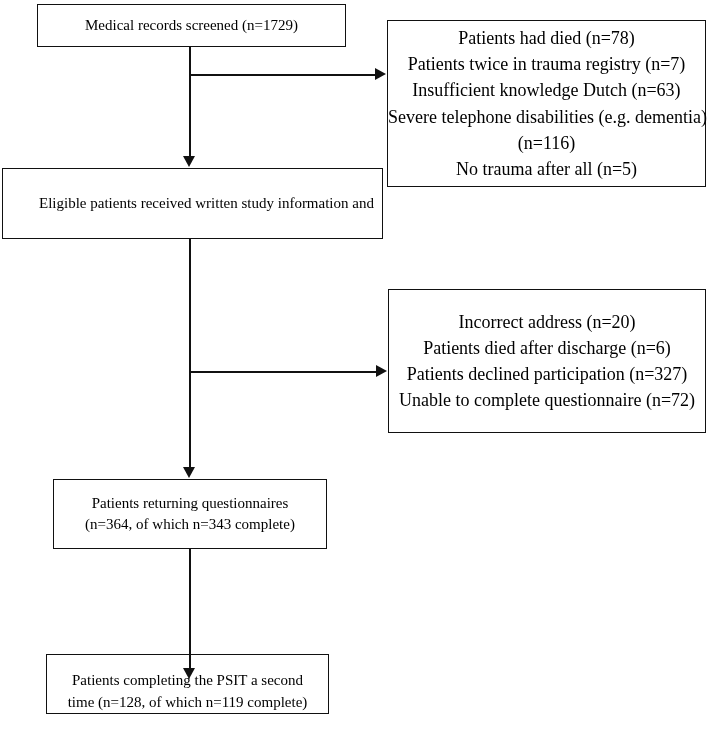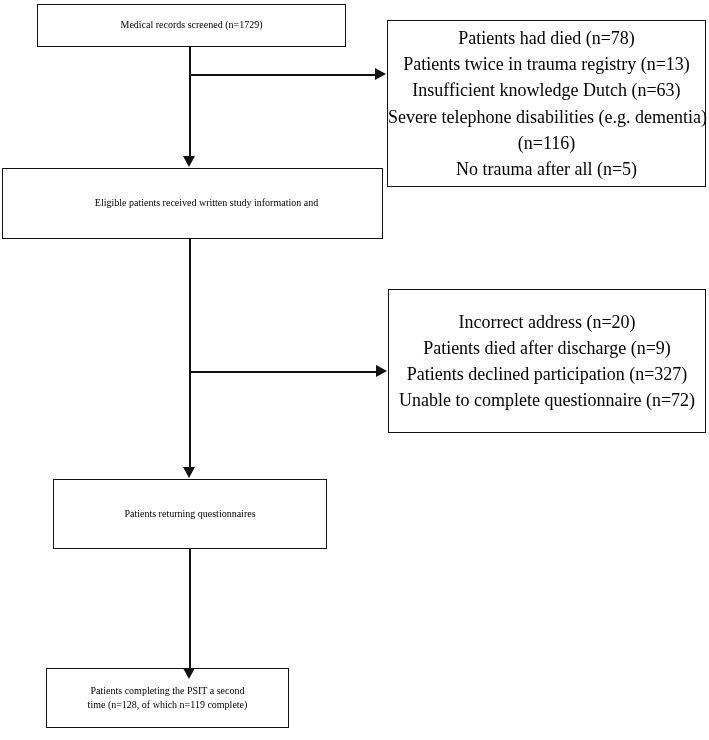--- a/index.html
+++ b/index.html
@@ -23,31 +23,31 @@
     background: #ffffff;
     display: flex;
     align-items: center;
     justify-content: center;
     text-align: center;
   }
   .node .lines {
     width: 100%;
     padding: 0 6px;
     line-height: 1.42;
-    font-size: 10px;
+    font-size: 15px;
   }
   .node .lines .ln {
     display: block;
     white-space: nowrap;
   }
   
   #box-screened  { left: 37px;  top: 4px;   width: 309px; height: 43px; }
   #box-eligible  { left: 2px;   top: 168px; width: 381px; height: 71px; padding-left: 28px; }
   #box-returning { left: 53px;  top: 479px; width: 274px; height: 70px; text-align: center; }
-  #box-psit      { left: 46px;  top: 668px; width: 243px; height: 60px; }
+  #box-psit      { left: 46px;  top: 654px; width: 283px; height: 60px; align-items: flex-end; }
 
   
   #box-excl-1 { left: 387px; top: 20px;  width: 319px; height: 167px; }
   #box-excl-2 { left: 388px; top: 289px; width: 318px; height: 144px; }
 
   #box-excl-1 .lines, #box-excl-2 .lines { font-size: 18px; line-height: 1.45; }
 
   
   .vline {
     position: absolute;
@@ -94,46 +94,47 @@
 
   <div class="node" id="box-screened">
     <div class="lines">
       <span class="ln">Medical records screened (n=1729)</span>
     </div>
   </div>
 
   <div class="node" id="box-excl-1">
     <div class="lines">
       <span class="ln">Patients had died (n=78)</span>
-      <span class="ln">Patients twice in trauma registry (n=13)</span>
+      <span class="ln">Patients twice in trauma registry (n=7)</span>
       <span class="ln">Insufficient knowledge Dutch (n=63)</span>
       <span class="ln">Severe telephone disabilities (e.g. dementia)</span>
       <span class="ln">(n=116)</span>
       <span class="ln">No trauma after all (n=5)</span>
     </div>
   </div>
 
   <div class="node" id="box-eligible">
     <div class="lines">
       <span class="ln">Eligible patients received written study information and</span>
     </div>
   </div>
 
   <div class="node" id="box-excl-2">
     <div class="lines">
       <span class="ln">Incorrect address (n=20)</span>
-      <span class="ln">Patients died after discharge (n=9)</span>
+      <span class="ln">Patients died after discharge (n=6)</span>
       <span class="ln">Patients declined participation (n=327)</span>
       <span class="ln">Unable to complete questionnaire (n=72)</span>
     </div>
   </div>
 
   <div class="node" id="box-returning">
     <div class="lines">
       <span class="ln">Patients returning questionnaires</span>
+      <span class="ln">(n=364, of which n=343 complete)</span>
     </div>
   </div>
 
   <div class="node" id="box-psit">
     <div class="lines">
       <span class="ln">Patients completing the PSIT a second</span>
       <span class="ln">time (n=128, of which n=119 complete)</span>
     </div>
   </div>
 

